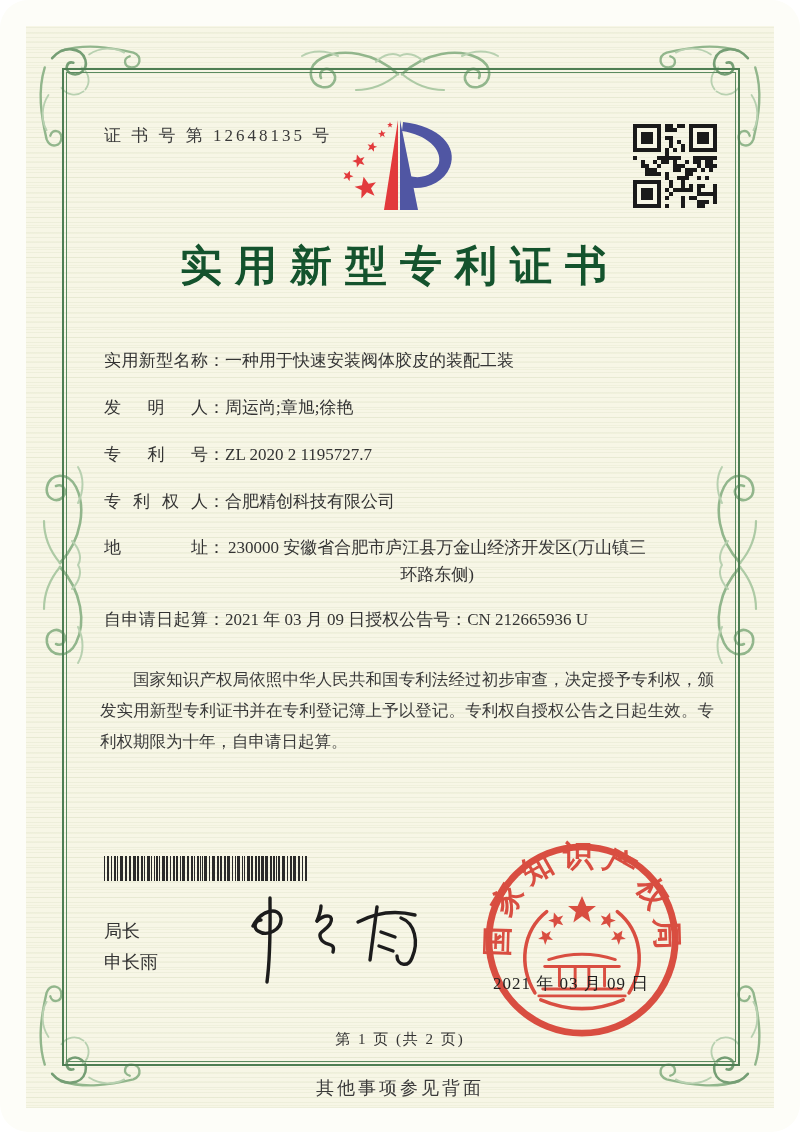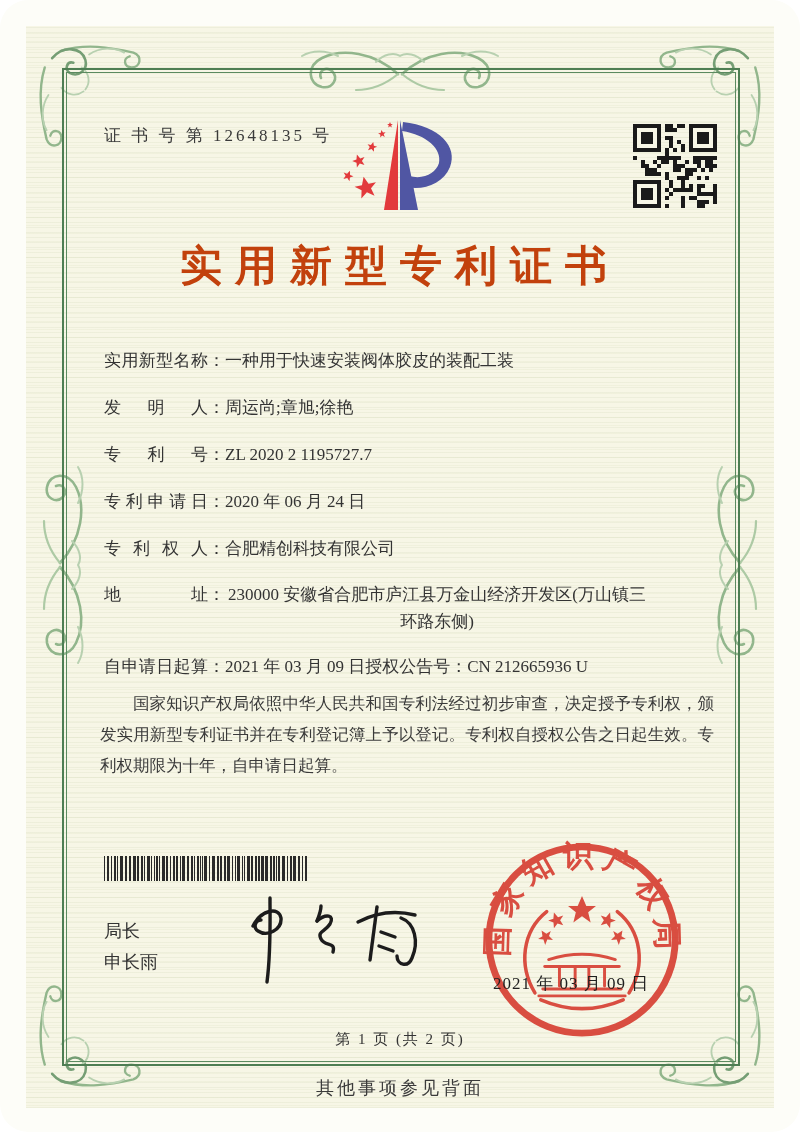--- a/index.html
+++ b/index.html
@@ -9,31 +9,31 @@
         background:
           repeating-linear-gradient(0deg, rgba(178,192,150,0.14) 0px, rgba(178,192,150,0.14) 1px, transparent 1px, transparent 5px),
           repeating-linear-gradient(0deg, transparent 0px, transparent 2px, rgba(214,219,183,0.20) 2px, rgba(214,219,183,0.20) 3px, transparent 3px, transparent 8px),
           #f7f6e6;}
   .frame{position:absolute;left:62px;top:68px;width:674px;height:994px;border:2px solid #4e7e53;}
   .frame::after{content:"";position:absolute;inset:2px;border:1px solid #5b8a5f;}
   .orn{position:absolute;opacity:.95;}
   .abs{position:absolute;}
   .cert-no{left:104px;top:124px;font-size:17px;letter-spacing:3px;color:#3a3a3a;}
   .title{left:0;width:100%;top:238px;text-align:center;font-size:42px;font-weight:bold;
-         letter-spacing:13px;color:#c2410c;}
+         letter-spacing:13px;color:#14532d;}
   .fields{left:104px;top:346px;width:545px;}
   .frow{font-size:17px;line-height:30px;margin-bottom:17px;color:#333;white-space:nowrap;}
   .frow.addr{line-height:27px;margin-bottom:17px;white-space:normal;}
   .flabel{display:inline-block;width:104px;text-align:justify;text-align-last:justify;vertical-align:top;}
   .colon{display:inline-block;vertical-align:top;}
   .fvalue{display:inline-block;vertical-align:top;white-space:normal;text-align:center;}
   .addr .fvalue{width:424px;}
   .grant{display:flex;font-size:17px;line-height:30px;color:#333;}
   .grant .g2{}
-  .paras{left:100px;top:688px;width:614px;font-size:16.5px;line-height:31px;
+  .paras{left:100px;top:664px;width:614px;font-size:16.5px;line-height:31px;
          text-align:justify;color:#3a3a3a;}
   .paras p{margin:0;text-indent:2em;}
   .signer{left:104px;top:916px;font-size:18px;line-height:31px;color:#333;}
   .sig{left:225px;top:890px;}
   .seal{left:482px;top:838px;opacity:.9;}
   .seal-date{left:493px;top:972px;font-size:17px;letter-spacing:1px;color:#1f1f1f;z-index:6;}
   .page-note{left:0;width:100%;top:1030px;text-align:center;font-size:15px;color:#333;letter-spacing:2px;}
   .back-note{left:0;width:100%;top:1076px;text-align:center;font-size:18px;color:#3a3a3a;letter-spacing:3px;}
   .barcode{left:104px;top:856px;}
   .qr{left:633px;top:124px;}
@@ -249,23 +249,20 @@
     <div class="frow">
       <span class="flabel">实用新型名称</span><span class="colon">：</span><span class="fvalue">一种用于快速安装阀体胶皮的装配工装</span>
     </div>
     <div class="frow">
       <span class="flabel">发明人</span><span class="colon">：</span><span class="fvalue">周运尚;章旭;徐艳</span>
     </div>
     <div class="frow">
       <span class="flabel">专利号</span><span class="colon">：</span><span class="fvalue">ZL 2020 2 1195727.7</span>
     </div>
     <div class="frow">
-      <span class="flabel">专利申请日</span><span class="colon">：</span><span class="fvalue">2020 年 06 月 24 日</span>
-    </div>
-    <div class="frow">
       <span class="flabel">专利权人</span><span class="colon">：</span><span class="fvalue">合肥精创科技有限公司</span>
     </div>
     <div class="frow addr">
       <span class="flabel">地址</span><span class="colon">：</span><span class="fvalue">230000 安徽省合肥市庐江县万金山经济开发区(万山镇三环路东侧)</span>
     </div>
     <div class="grant">
       <span class="g1"><span class="flabel">自申请日起算</span><span class="colon">：</span><span>2021 年 03 月 09 日</span></span>
       <span class="g2"><span>授权公告号</span><span class="colon">：</span><span>CN 212665936 U</span></span>
     </div>
   </div>

